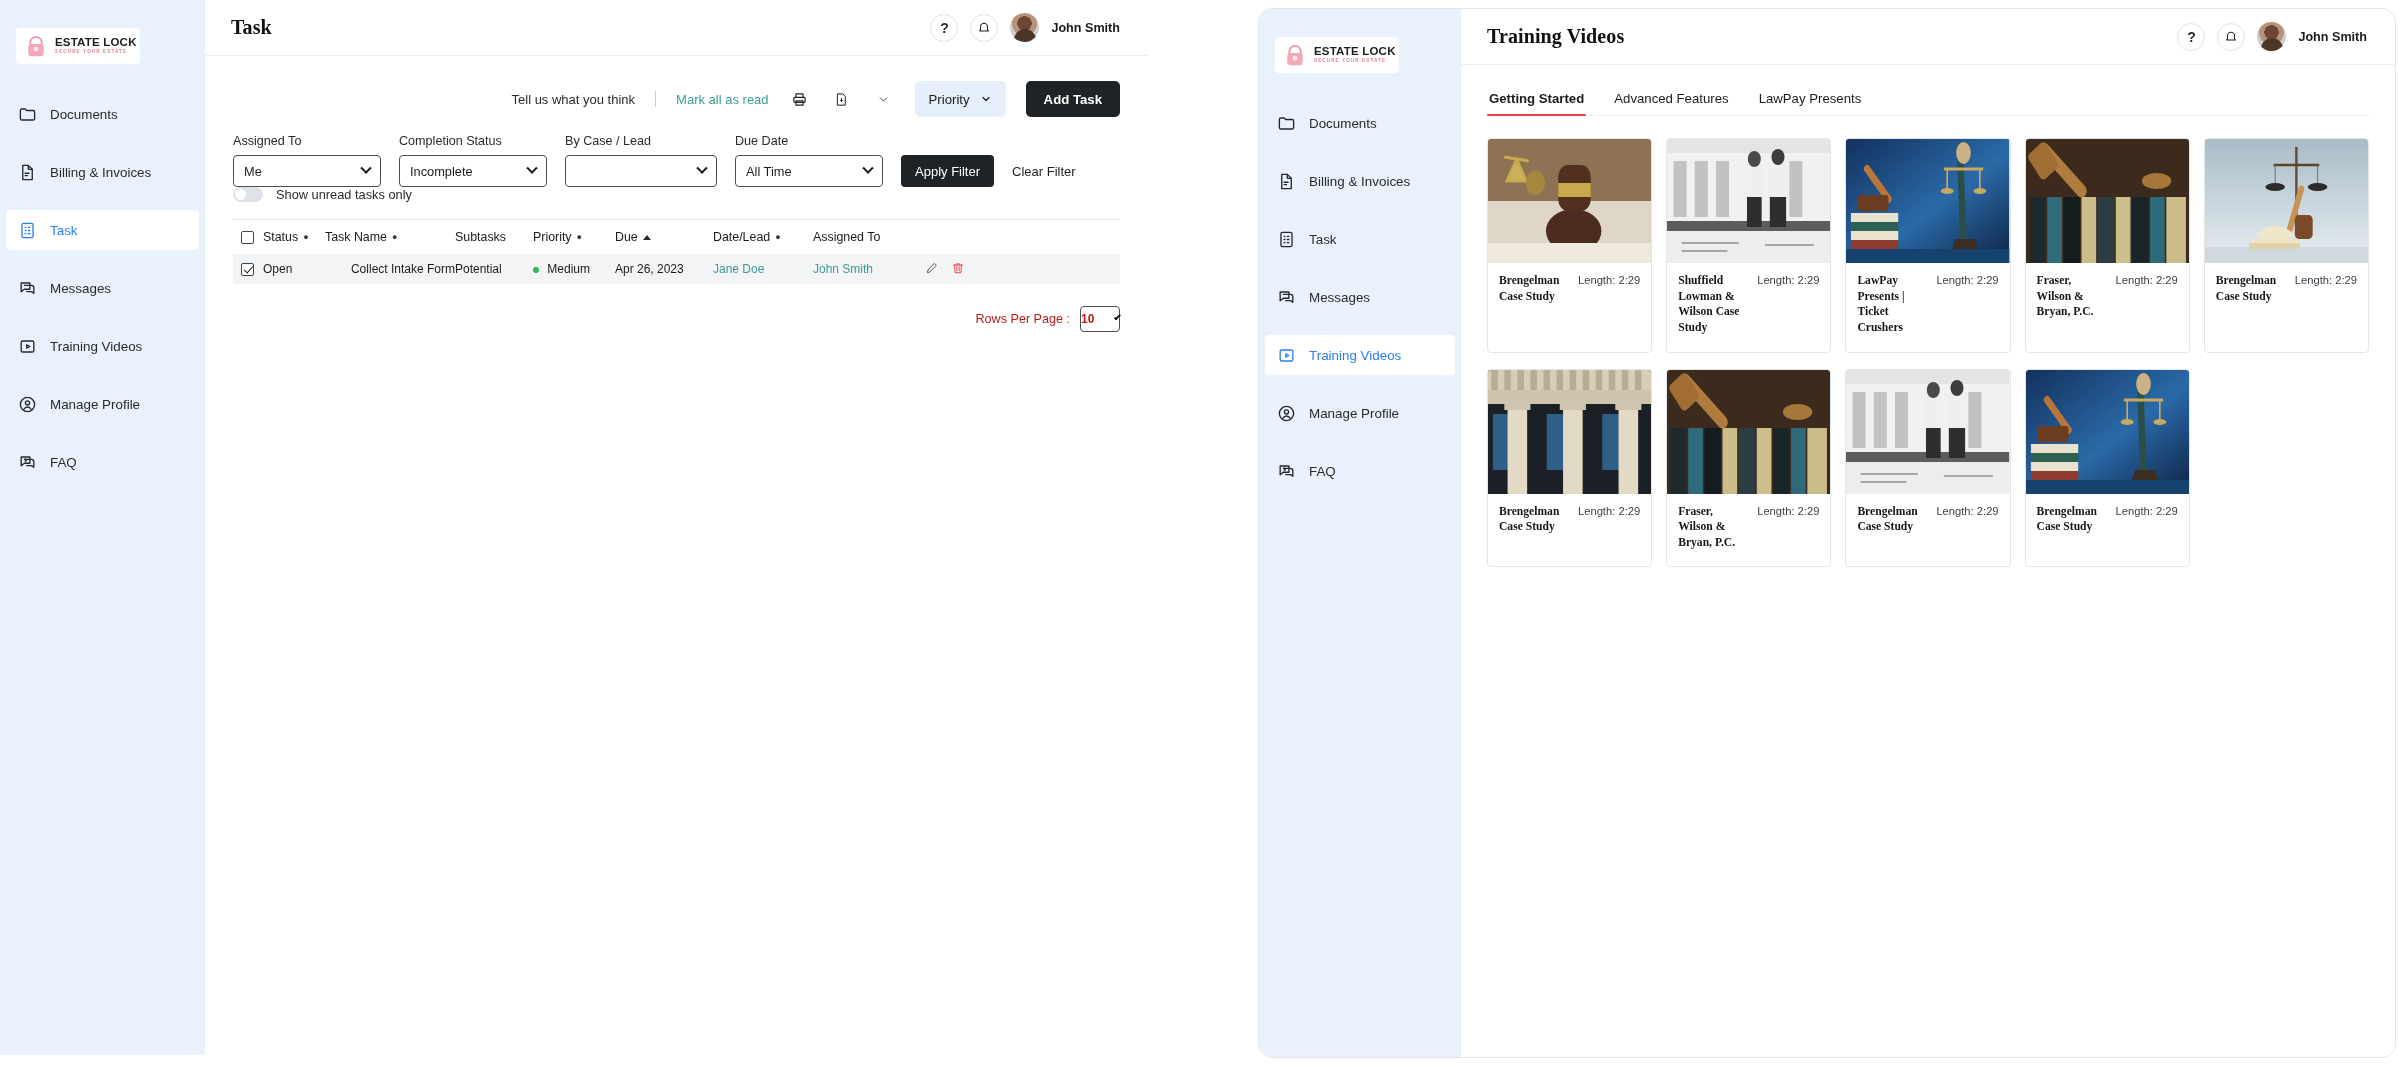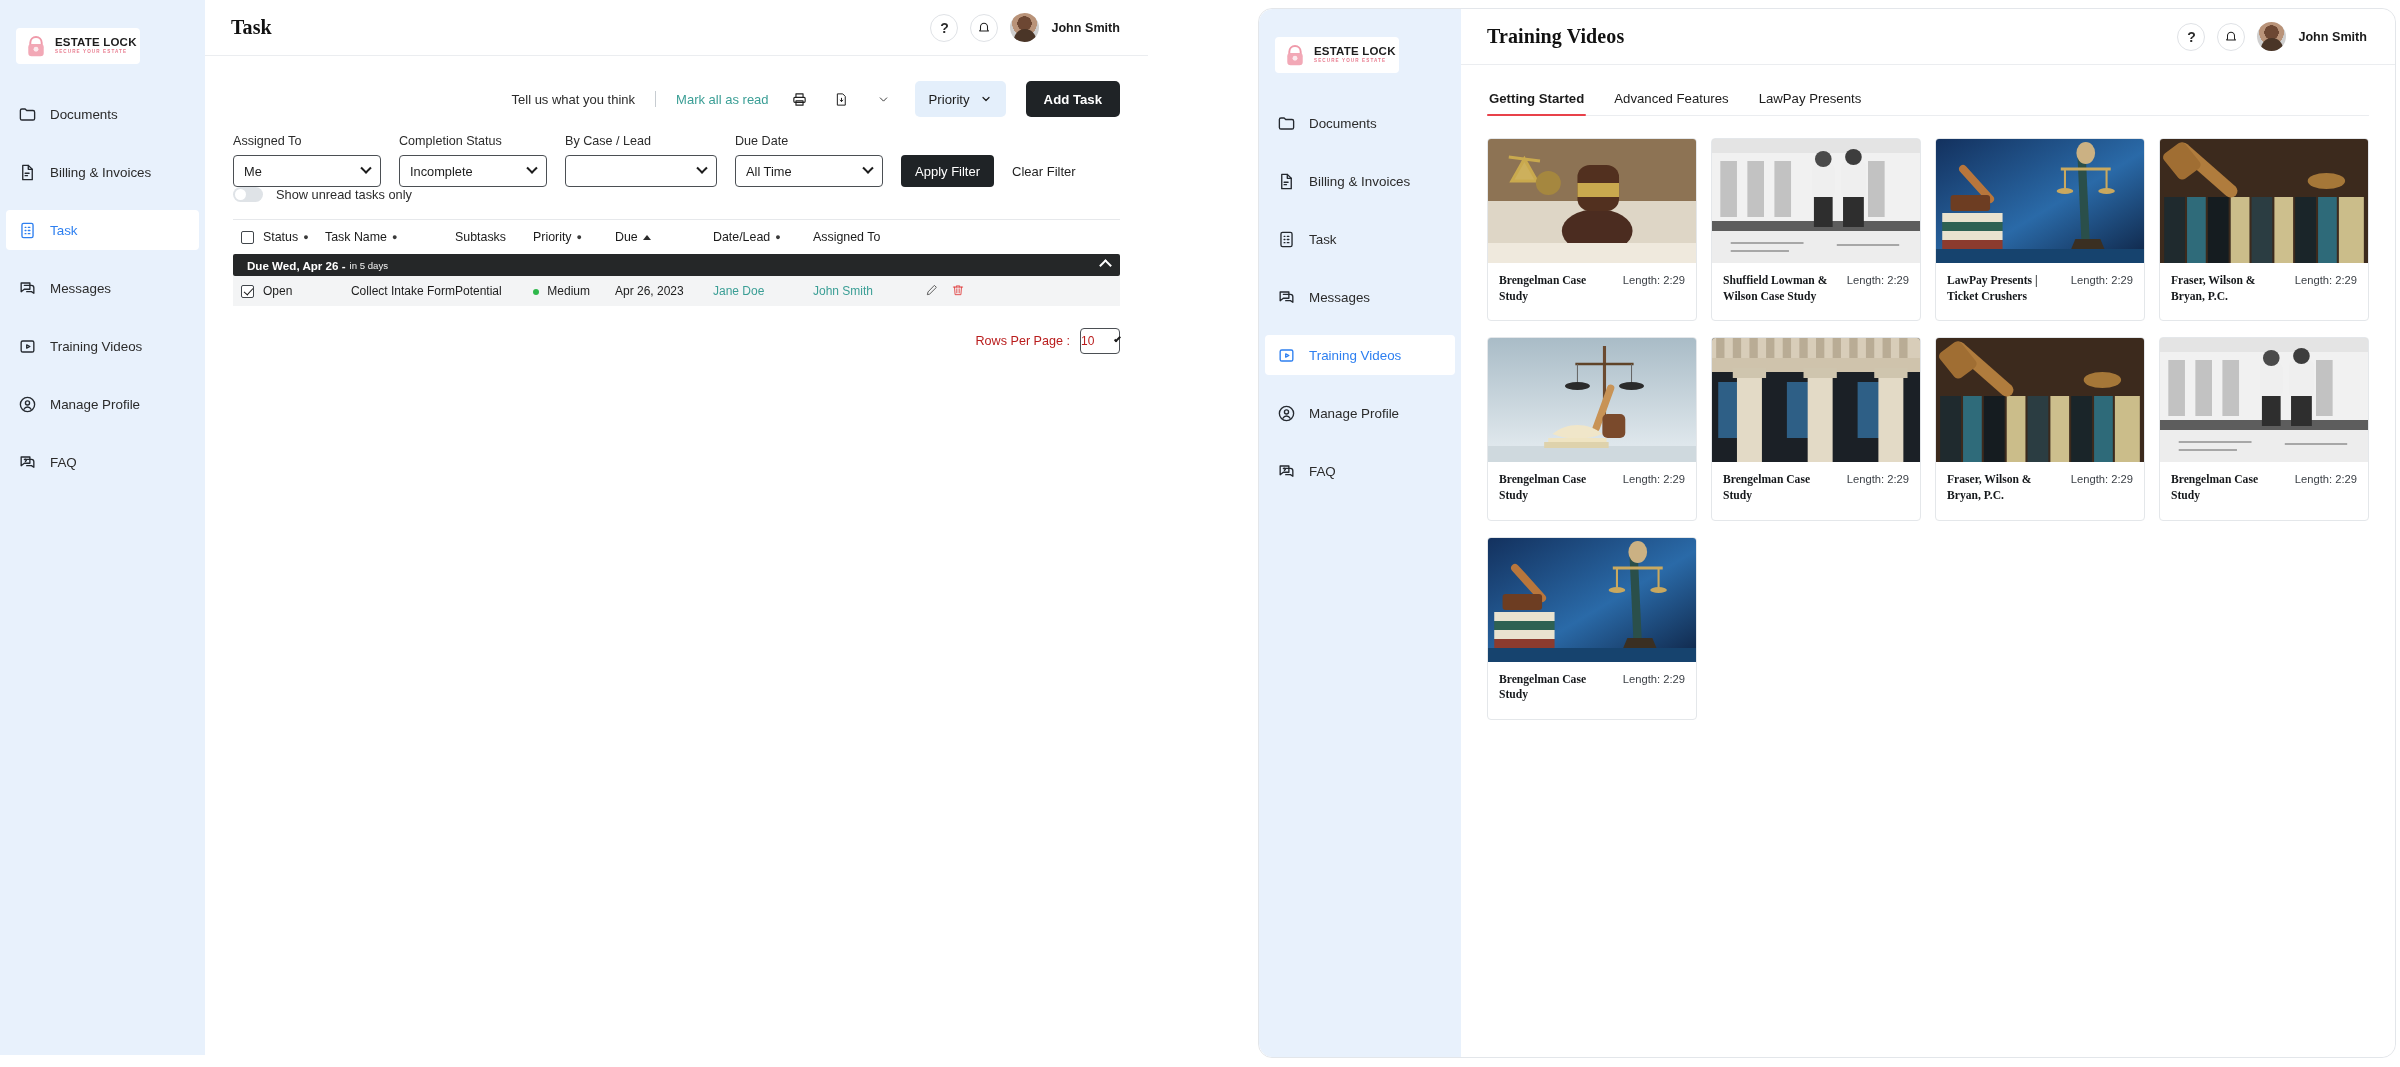--- a/index.html
+++ b/index.html
@@ -221,39 +221,39 @@
     stroke-linecap:round; stroke-linejoin:round; }
   .icon-pencil svg { stroke:#4a4a4a; }
   .icon-trash  svg { stroke:#e03b3b; }
   .rows-per-page {
     display:flex; align-items:center; justify-content:flex-end;
     gap: 10px; margin-top: 22px; font-size: 12.6px; color:#b91c1c;
   }
   .rpp-select {
     width: 40px; height: 26px; border:1px solid #4b4f54; border-radius:4px;
     display:flex; align-items:center; justify-content:center; gap:22px;
-    font-size:12px; font-weight:400; cursor:pointer;
+    font-size:12px; font-weight:700; cursor:pointer;
   }
   .rpp-select .sel-caret { width:7px;height:7px;border-right:2px solid #1c1c1c;
     border-bottom:2px solid #1c1c1c; transform:rotate(45deg) translate(-2px,-2px); }
 
   
   .tv-body { padding: 0 26px; }
   .tabs { display:flex; gap: 26px; padding-top: 26px; border-bottom: 1px solid #ebedf0; }
   .tab {
     font-size: 13.2px; color:#1b1b1b; padding: 0 2px 9px 2px;
     cursor:pointer; position:relative;
   }
   .tab.active { font-weight: 700; }
   .tab.active::after {
     content:""; position:absolute; left:0; right:0; bottom:-1px;
     height: 2.5px; background:#e8414a; border-radius:2px;
   }
   .video-grid {
-    display: grid; grid-template-columns: repeat(4, 1fr);
+    display: grid; grid-template-columns: repeat(5, 1fr);
     gap: 16px 14px; margin-top: 22px;
   }
   .video-card {
     border: 1px solid #e4e7ea; border-radius: 4px; background:#fff; overflow:hidden;
     cursor:pointer;
   }
   .thumb { height: 124px; width: 100%; display:block; }
   .vcap {
     display:flex; align-items:flex-start; justify-content:space-between;
     gap: 10px; padding: 10px 11px 16px 11px;
@@ -458,25 +458,20 @@
             <div class="c-case th">
               <span>Date/Lead</span>
               <span class="sort-dot">●</span>
             </div>
             <div class="c-asgn th">
               <span>Assigned To</span>
             </div>
             <div class="c-act"></div>
           </div>
 
-          <div class="group-row">
-            <span>Due Wed, Apr 26 -</span>
-            <span class="sub">in 5 days</span>
-            <span class="chev-up"></span>
-          </div>
 
           <div class="trow data-row">
             <div class="c-check">
               <span class="chk checked"></span>
             </div>
             <div class="c-status">Open</div>
             <div class="c-name">Collect Intake Form</div>
             <div class="c-sub">Potential</div>
             <div class="c-prio">
               <span class="dot-green"></span>

